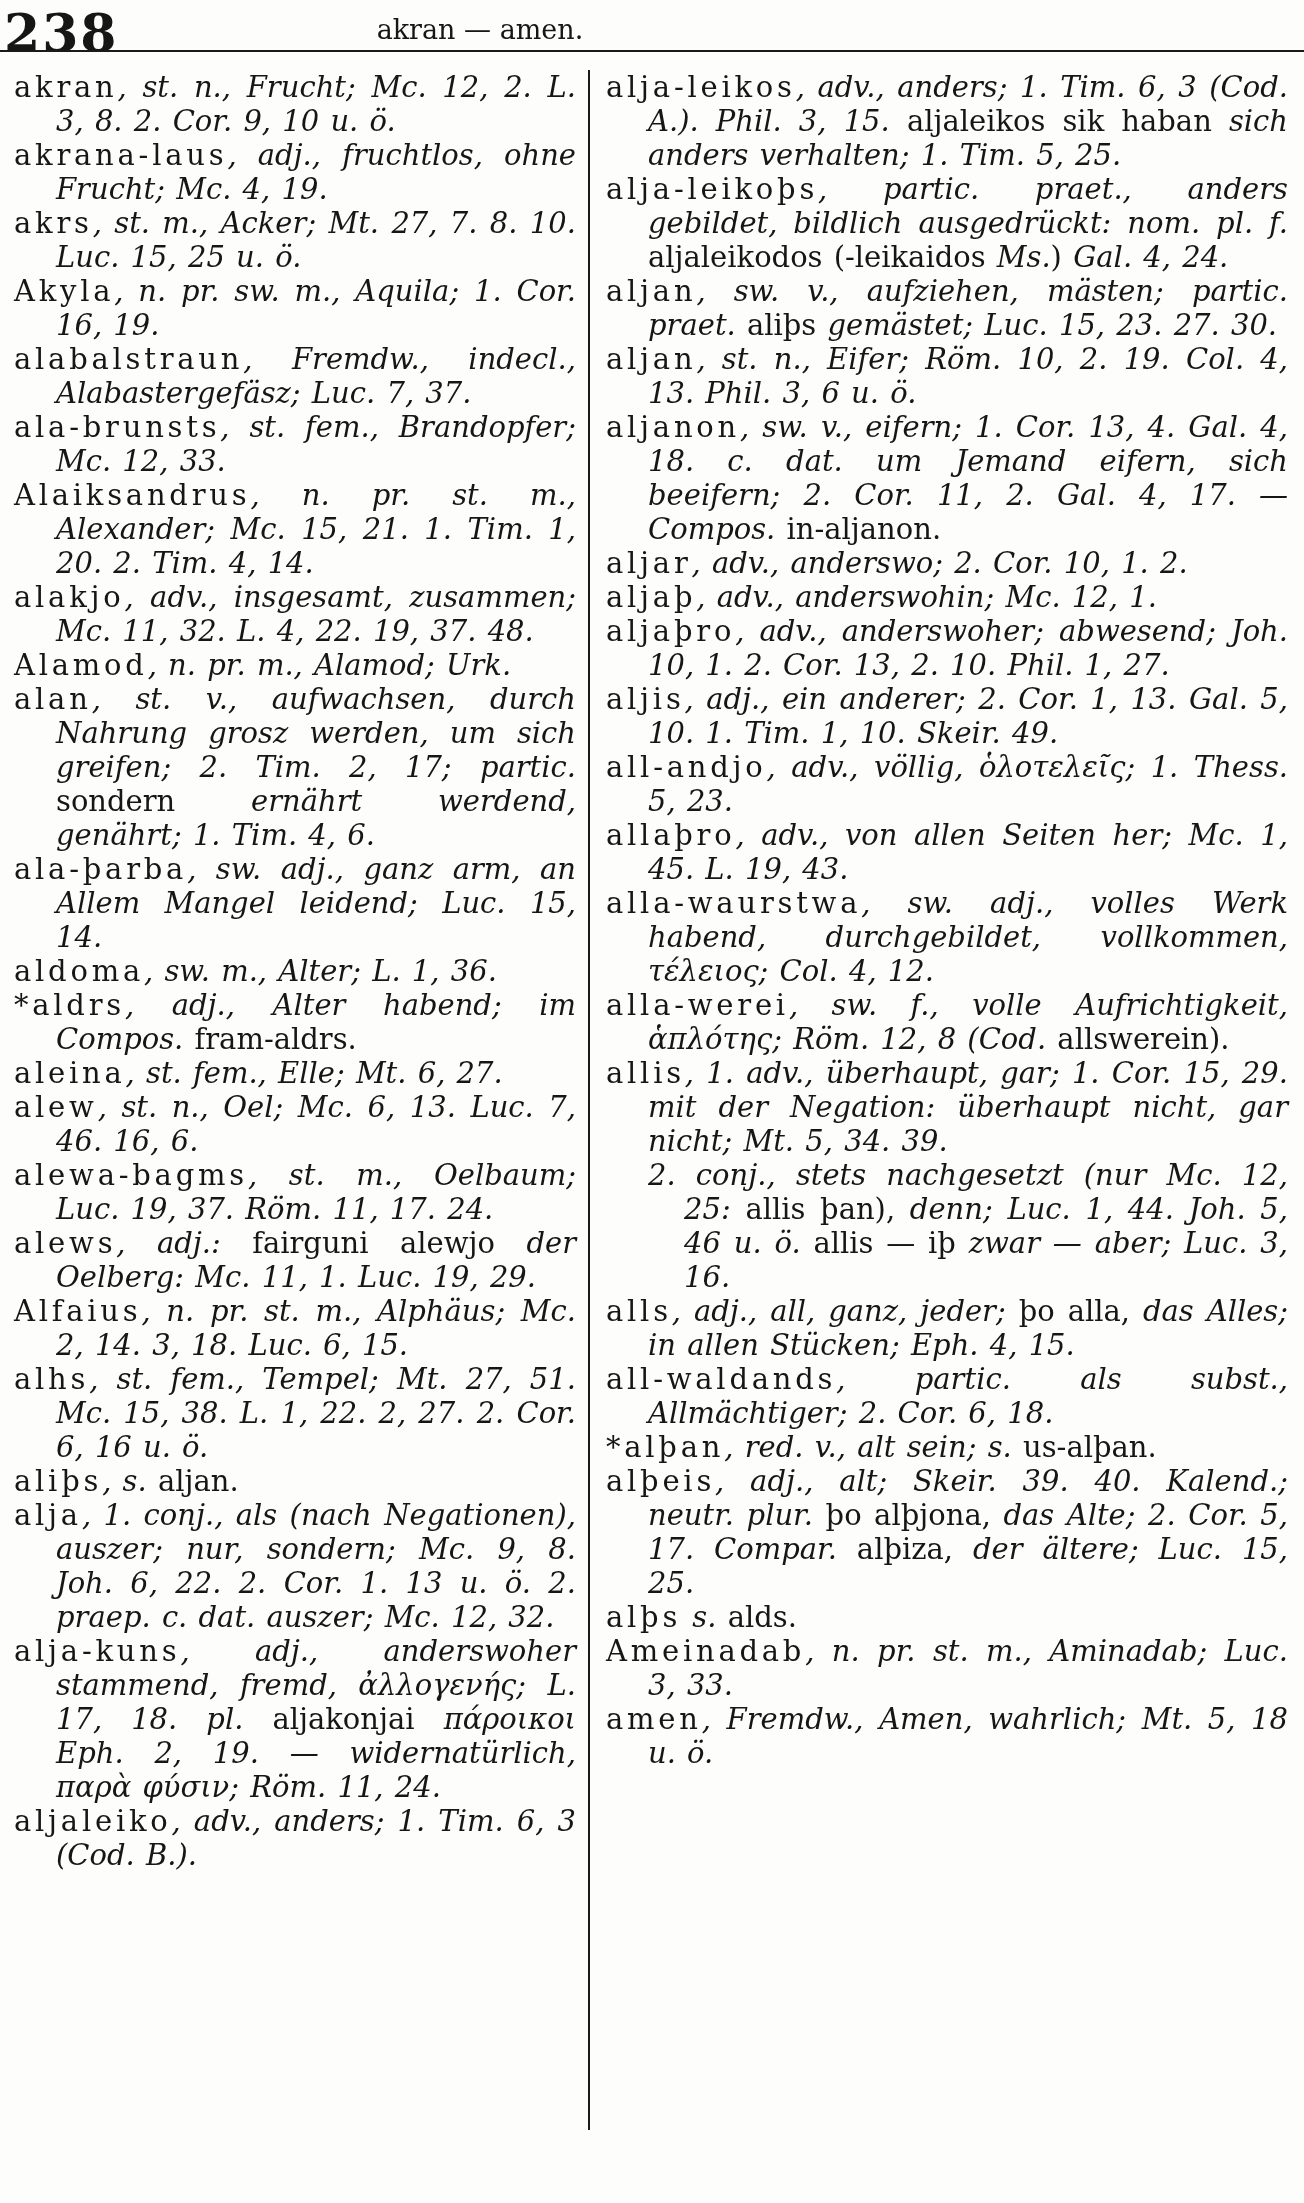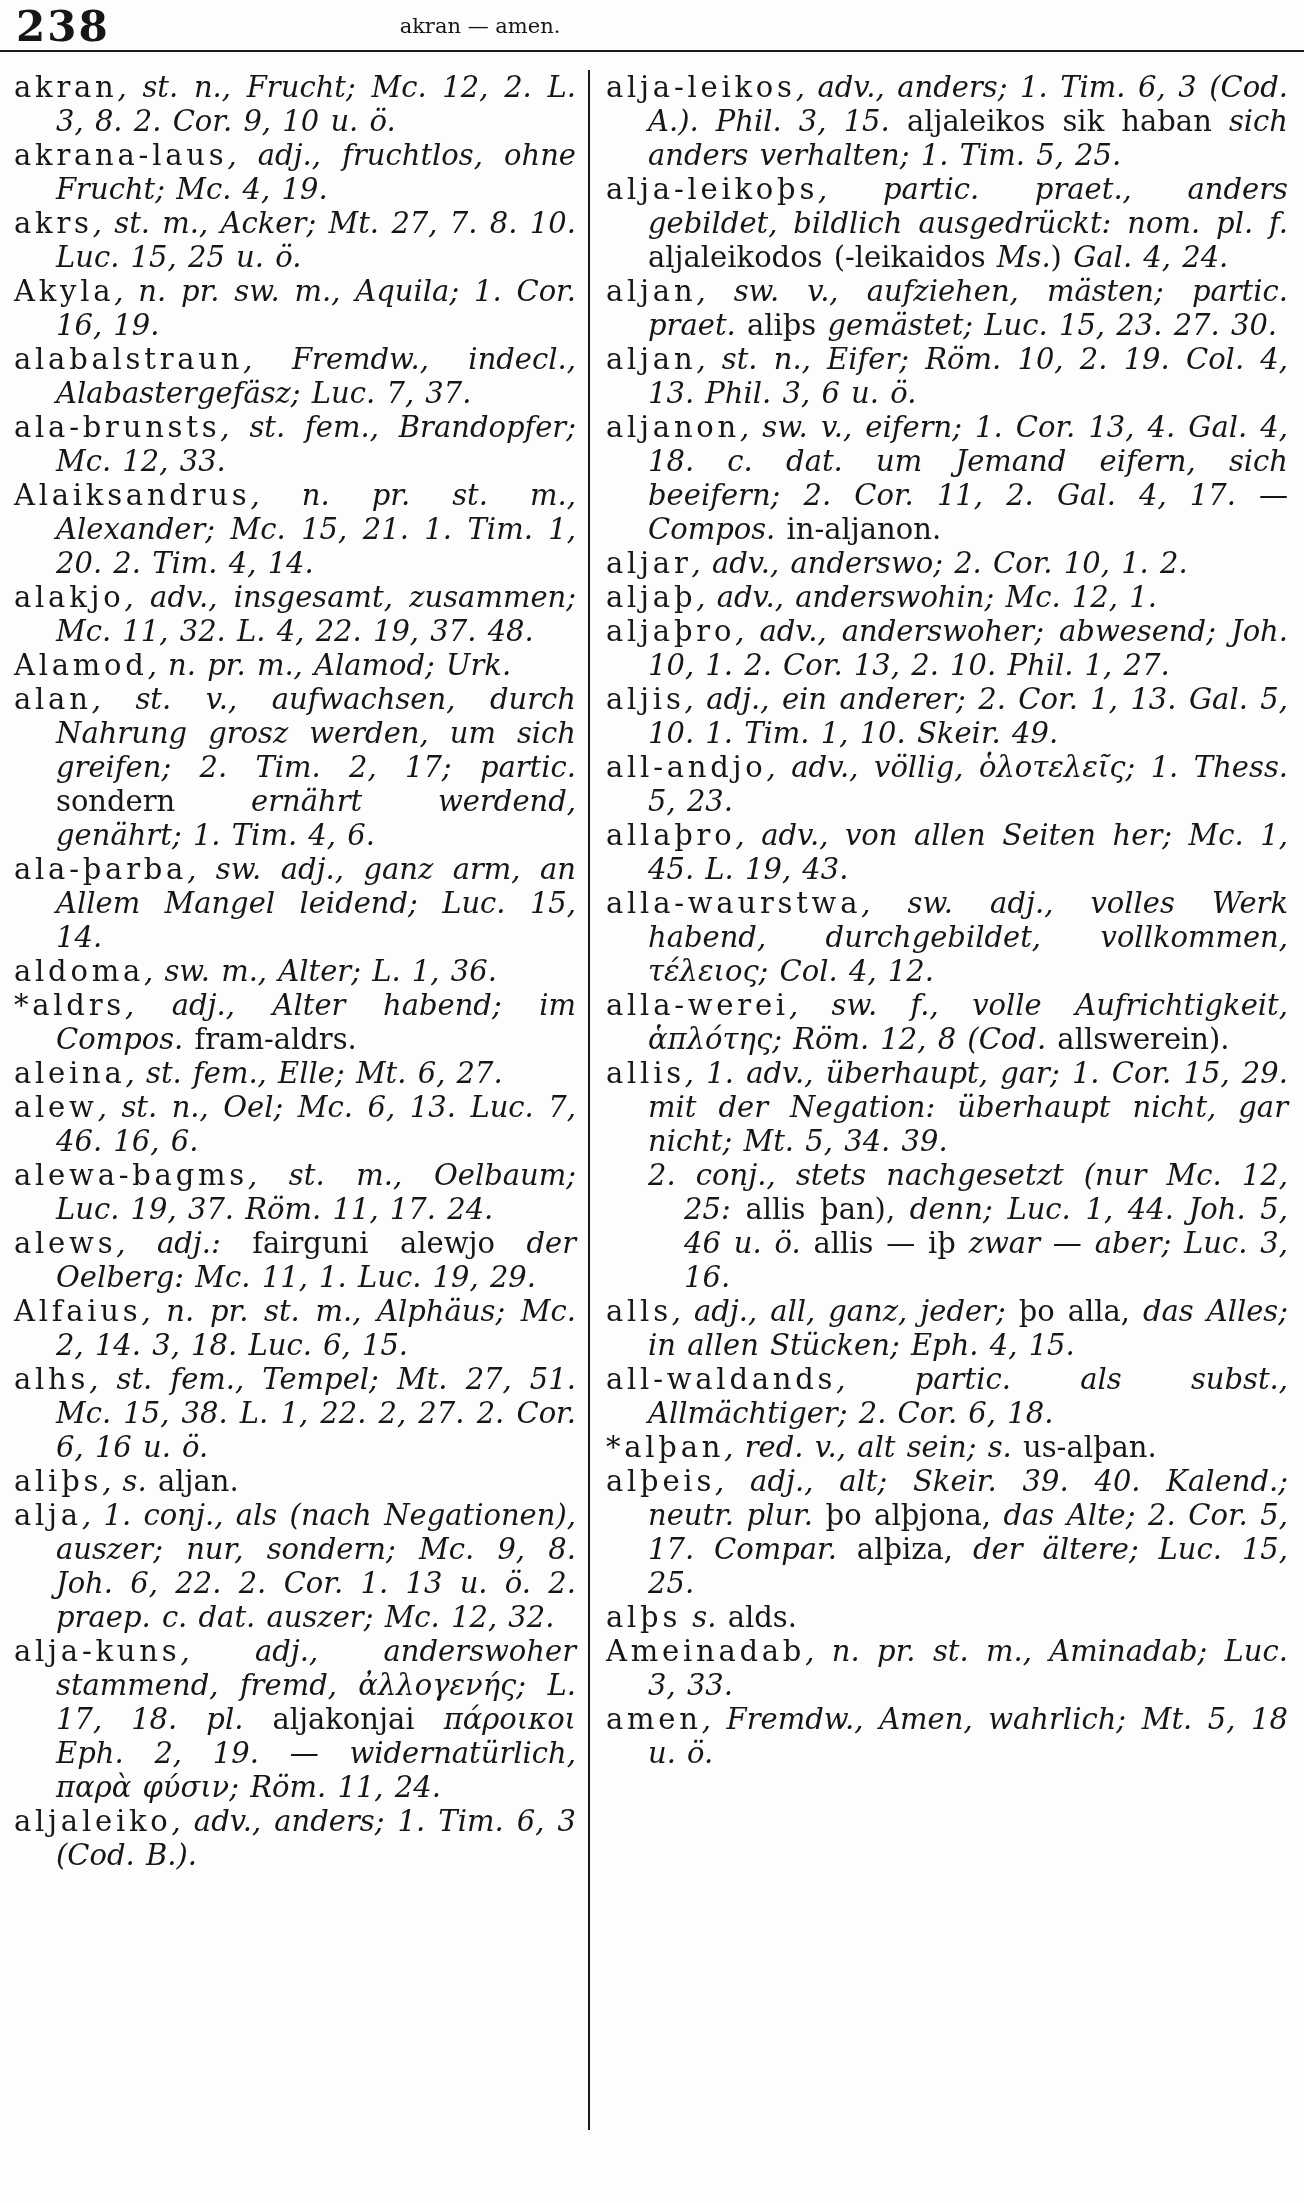--- a/index.html
+++ b/index.html
@@ -12,33 +12,33 @@
     width: 1304px;
     height: 2203px;
     margin: 0 auto;
     background: #fdfdfb;
     color: #161616;
     font-family: "DejaVu Serif", "Liberation Serif", serif;
     overflow: hidden;
   }
   .page-number {
     position: absolute;
-    left: 16px;
+    left: 4px;
     top: 2px;
-    font-size: 42px;
+    font-size: 52px;
     font-weight: bold;
     letter-spacing: 2px;
   }
   .running-head {
     position: absolute;
     left: 0;
     top: 14px;
     width: 960px;
     text-align: center;
-    font-size: 21px;
+    font-size: 27px;
   }
   .head-rule {
     position: absolute;
     left: 0;
     top: 50px;
     width: 1304px;
     height: 2px;
     background: #1a1a1a;
   }
   .col-divider {

